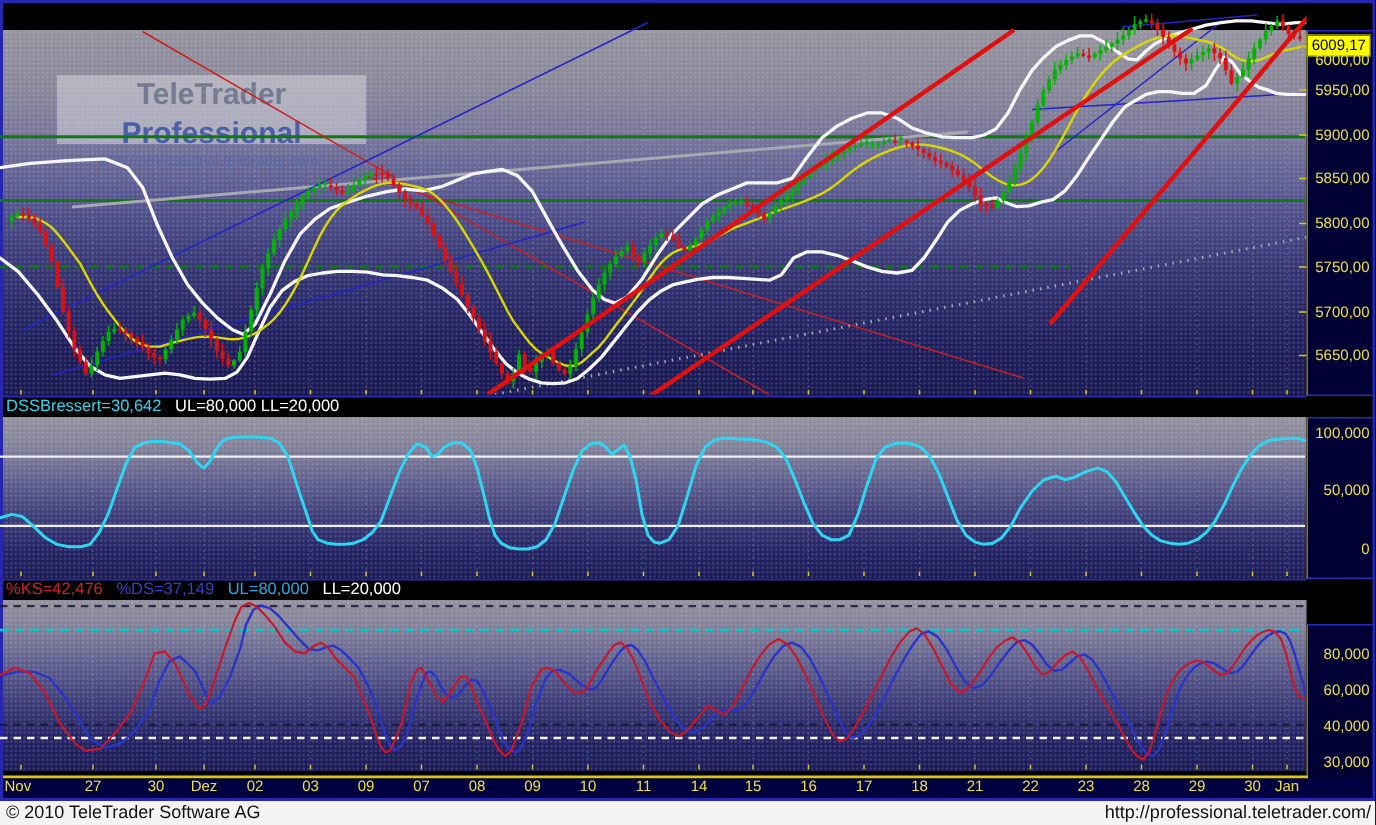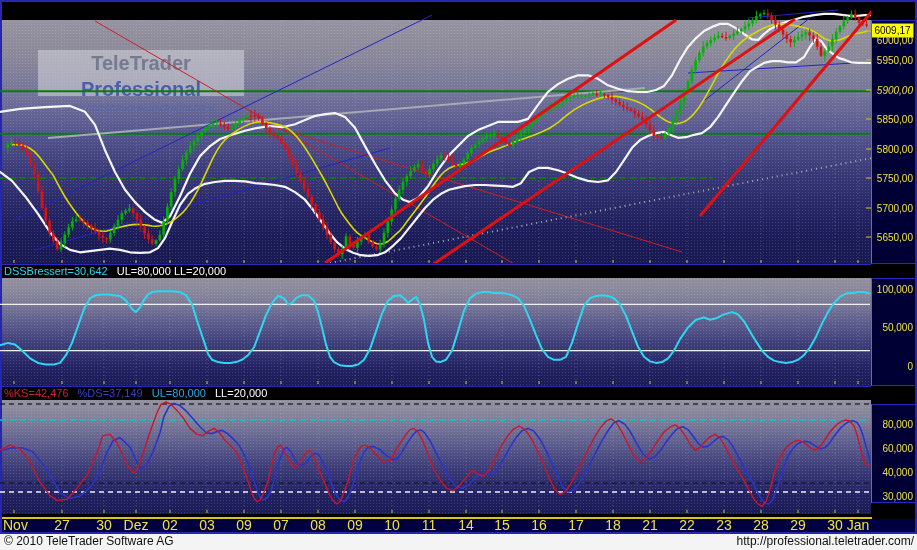--- a/index.html
+++ b/index.html
@@ -30,38 +30,38 @@
   .hdr span{margin-right:6px;}
   .hs1{color:#2fd6f2;margin-left:4px;}
   .hw{color:#fff;}
   .hks{color:#cc2030;margin-left:4px;}
   .hds{color:#3340cc;}
   .hul{color:#27a7e8;}
   .axis{position:absolute;left:871px;width:46px;background:#000034;
         border:1px solid #2a2ab8;border-left:1px solid #8a7a10;box-sizing:border-box;padding-left:16px;}
   .axis-main{top:20px;height:244px;}
   .axis-dss{top:278px;height:108px;}
-  .axis-ks{top:404px;height:99px;}
+  .axis-ks{top:416px;height:118px;}
   .axis-filler{position:absolute;left:871px;width:46px;background:#000;}
   .af1{top:264px;height:14px;}
   .af2{top:386px;height:14px;}
   .ylab{position:absolute;right:3px;height:11px;line-height:11px;font-size:10px;color:#efe13d;
         white-space:nowrap;}
   .badge{position:absolute;right:2px;top:2px;width:41px;height:13px;background:#ffff00;
          color:#000;font-size:10px;line-height:13px;text-align:center;border:1px solid #7a7a00;}
   .watermark{position:absolute;left:38px;top:30px;width:206px;height:46px;
              background:rgba(206,206,215,0.6);text-align:center;}
   .wm1{font-size:20px;font-weight:bold;color:#757a90;letter-spacing:0px;line-height:26px;}
   .wm1 b{color:#4a5fa8;}
   .wmu{font-size:10px;color:#5668a8;line-height:12px;}
   svg.overlay{position:absolute;left:0;top:0;pointer-events:none;}
   .tickstrip{position:absolute;left:0;top:514px;width:872px;height:3px;background:transparent;
              border-bottom:2px solid #d8c420;}
   .xaxis{position:absolute;left:0;top:519px;width:917px;height:13px;background:#000040;}
-  .xlab{position:absolute;top:0;height:13px;line-height:12px;font-size:14px;color:#efe13d;
+  .xlab{position:absolute;top:0;height:13px;line-height:12px;font-size:10px;color:#efe13d;
         transform:translateX(-50%);white-space:nowrap;}
   .xlab.first{transform:none;}
   .blackline{position:absolute;left:0;top:532px;width:917px;height:2px;background:#000;}
   .footer{position:absolute;left:0;top:534px;width:917px;height:32px;background:#f4f4f4;
           color:#111;font-size:12px;line-height:15px;}
   .f-left{position:absolute;left:4px;top:0;}
   .f-right{position:absolute;right:3px;top:0;}
   .frame{position:absolute;left:0;top:0;width:913px;height:530px;border:2px solid #2626b0;
          pointer-events:none;}
 </style>
@@ -96,21 +96,21 @@
     <span class="hw">LL=20,000</span>
   </div>
   <div class="panel ks-panel">
     <div class="dots"></div>
   </div>
 
   <div class="axis axis-main" id="axis-main">
     <div class="badge">6009,17</div>
   <div class="ylab" style="top: 14px;">6000,00</div>
       <div class="ylab" style="top: 34px;">5950,00</div>
-      <div class="ylab" style="top: 64px; font-style: italic;">5900,00</div>
+      <div class="ylab" style="top: 64px;">5900,00</div>
       <div class="ylab" style="top: 93px;">5850,00</div>
       <div class="ylab" style="top: 123px;">5800,00</div>
       <div class="ylab" style="top: 152px;">5750,00</div>
       <div class="ylab" style="top: 182px;">5700,00</div>
       <div class="ylab" style="top: 211px;">5650,00</div>
     </div>
   <div class="axis-filler af1"></div>
   <div class="axis axis-dss" id="axis-dss">
       <div class="ylab" style="top: 5px;">100,000</div>
       <div class="ylab" style="top: 43px;">50,000</div>

